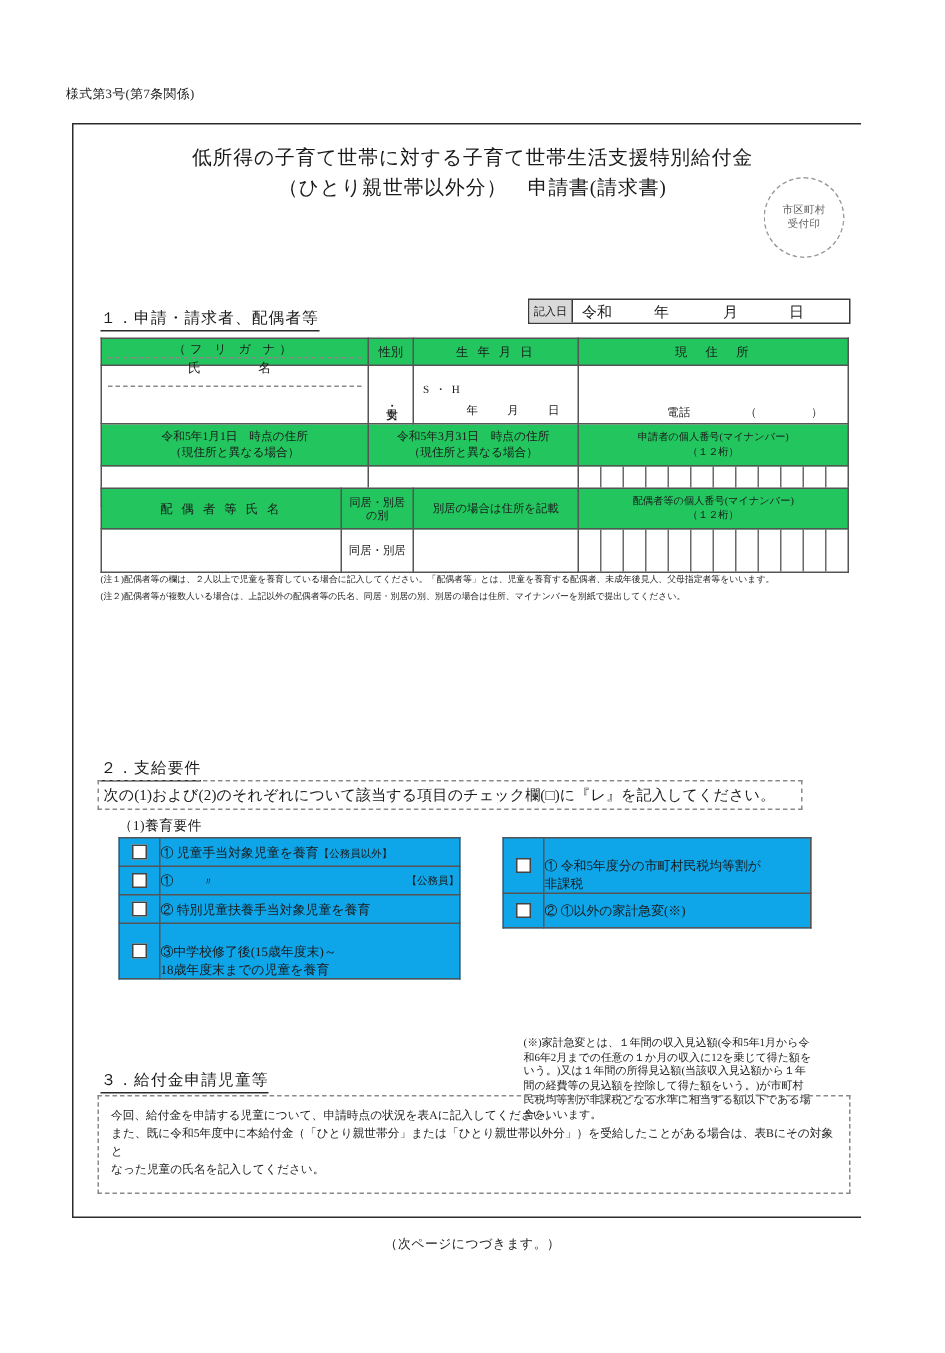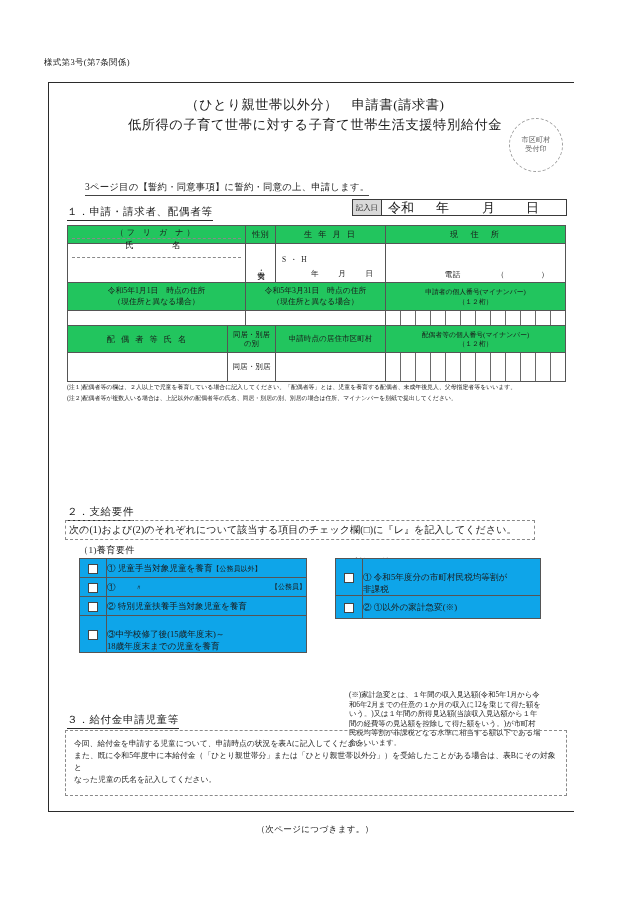--- a/index.html
+++ b/index.html
@@ -147,21 +147,21 @@
   .entry-date .lbl {
     background: #d9d9d9;
     border-right: 1px solid #3a3a3a;
     font-size: 7.4px;
     padding: 0 3px;
     display: flex;
     align-items: center;
     white-space: nowrap;
   }
   .entry-date .fld {
-    font-size: 13px;
+    font-size: 10px;
     display: flex;
     align-items: center;
     white-space: nowrap;
   }
   .ed-era  { padding-left: 6px; width: 48px; }
   .ed-y    { width: 46px; }
   .ed-m    { width: 44px; }
   .ed-d    { width: 40px; }
 
   
@@ -366,31 +366,30 @@
 </head>
 <body>
 
 <div class="page">
 
   <div class="form-no">様式第3号(第7条関係)</div>
 
   <div class="frame">
 
     <div class="title-wrap">
+      <div class="title-line">低所得の子育て世帯に対する子育て世帯生活支援特別給付金</div>
       <div class="title-line">（ひとり親世帯以外分）　申請書(請求書)</div>
-      <div class="title-line">低所得の子育て世帯に対する子育て世帯生活支援特別給付金</div>
     </div>
 
 
     <div class="stamp">
       <span>市区町村</span>
       <span>受付印</span>
     </div>
 
-    <div class="oath">3ページ目の【誓約・同意事項】に誓約・同意の上、申請します。</div>
 
     <div class="sec-head" id="sec1">１．申請・請求者、配偶者等</div>
 
     <div class="entry-date">
       <div class="lbl">記入日</div>
       <div class="fld ed-era">令和</div>
       <div class="fld ed-y">年</div>
       <div class="fld ed-m">月</div>
       <div class="fld ed-d">日</div>
     </div>
@@ -488,21 +487,21 @@
       </colgroup>
       <tbody>
           <tr>
         <td class="sh pad" style="height:26px">配 偶 者 等 氏 名</td>
         <td class="sh">
           <div style="font-size:7.4px;line-height:9.5px">
             <div>同居・別居</div>
             <div>の別</div>
           </div>
         </td>
-        <td class="sh" style="font-size:7.6px">申請時点の居住市区町村</td>
+        <td class="sh" style="font-size:7.6px">別居の場合は住所を記載</td>
         <td class="sh">
           <div class="mynum-head">
             <div>配偶者等の個人番号(マイナンバー)</div>
             <div>（１２桁）</div>
           </div>
         </td>
       </tr>
       <tr>
         <td style="height:28px"></td>
         <td style="font-size:7.6px">同居・別居</td>

